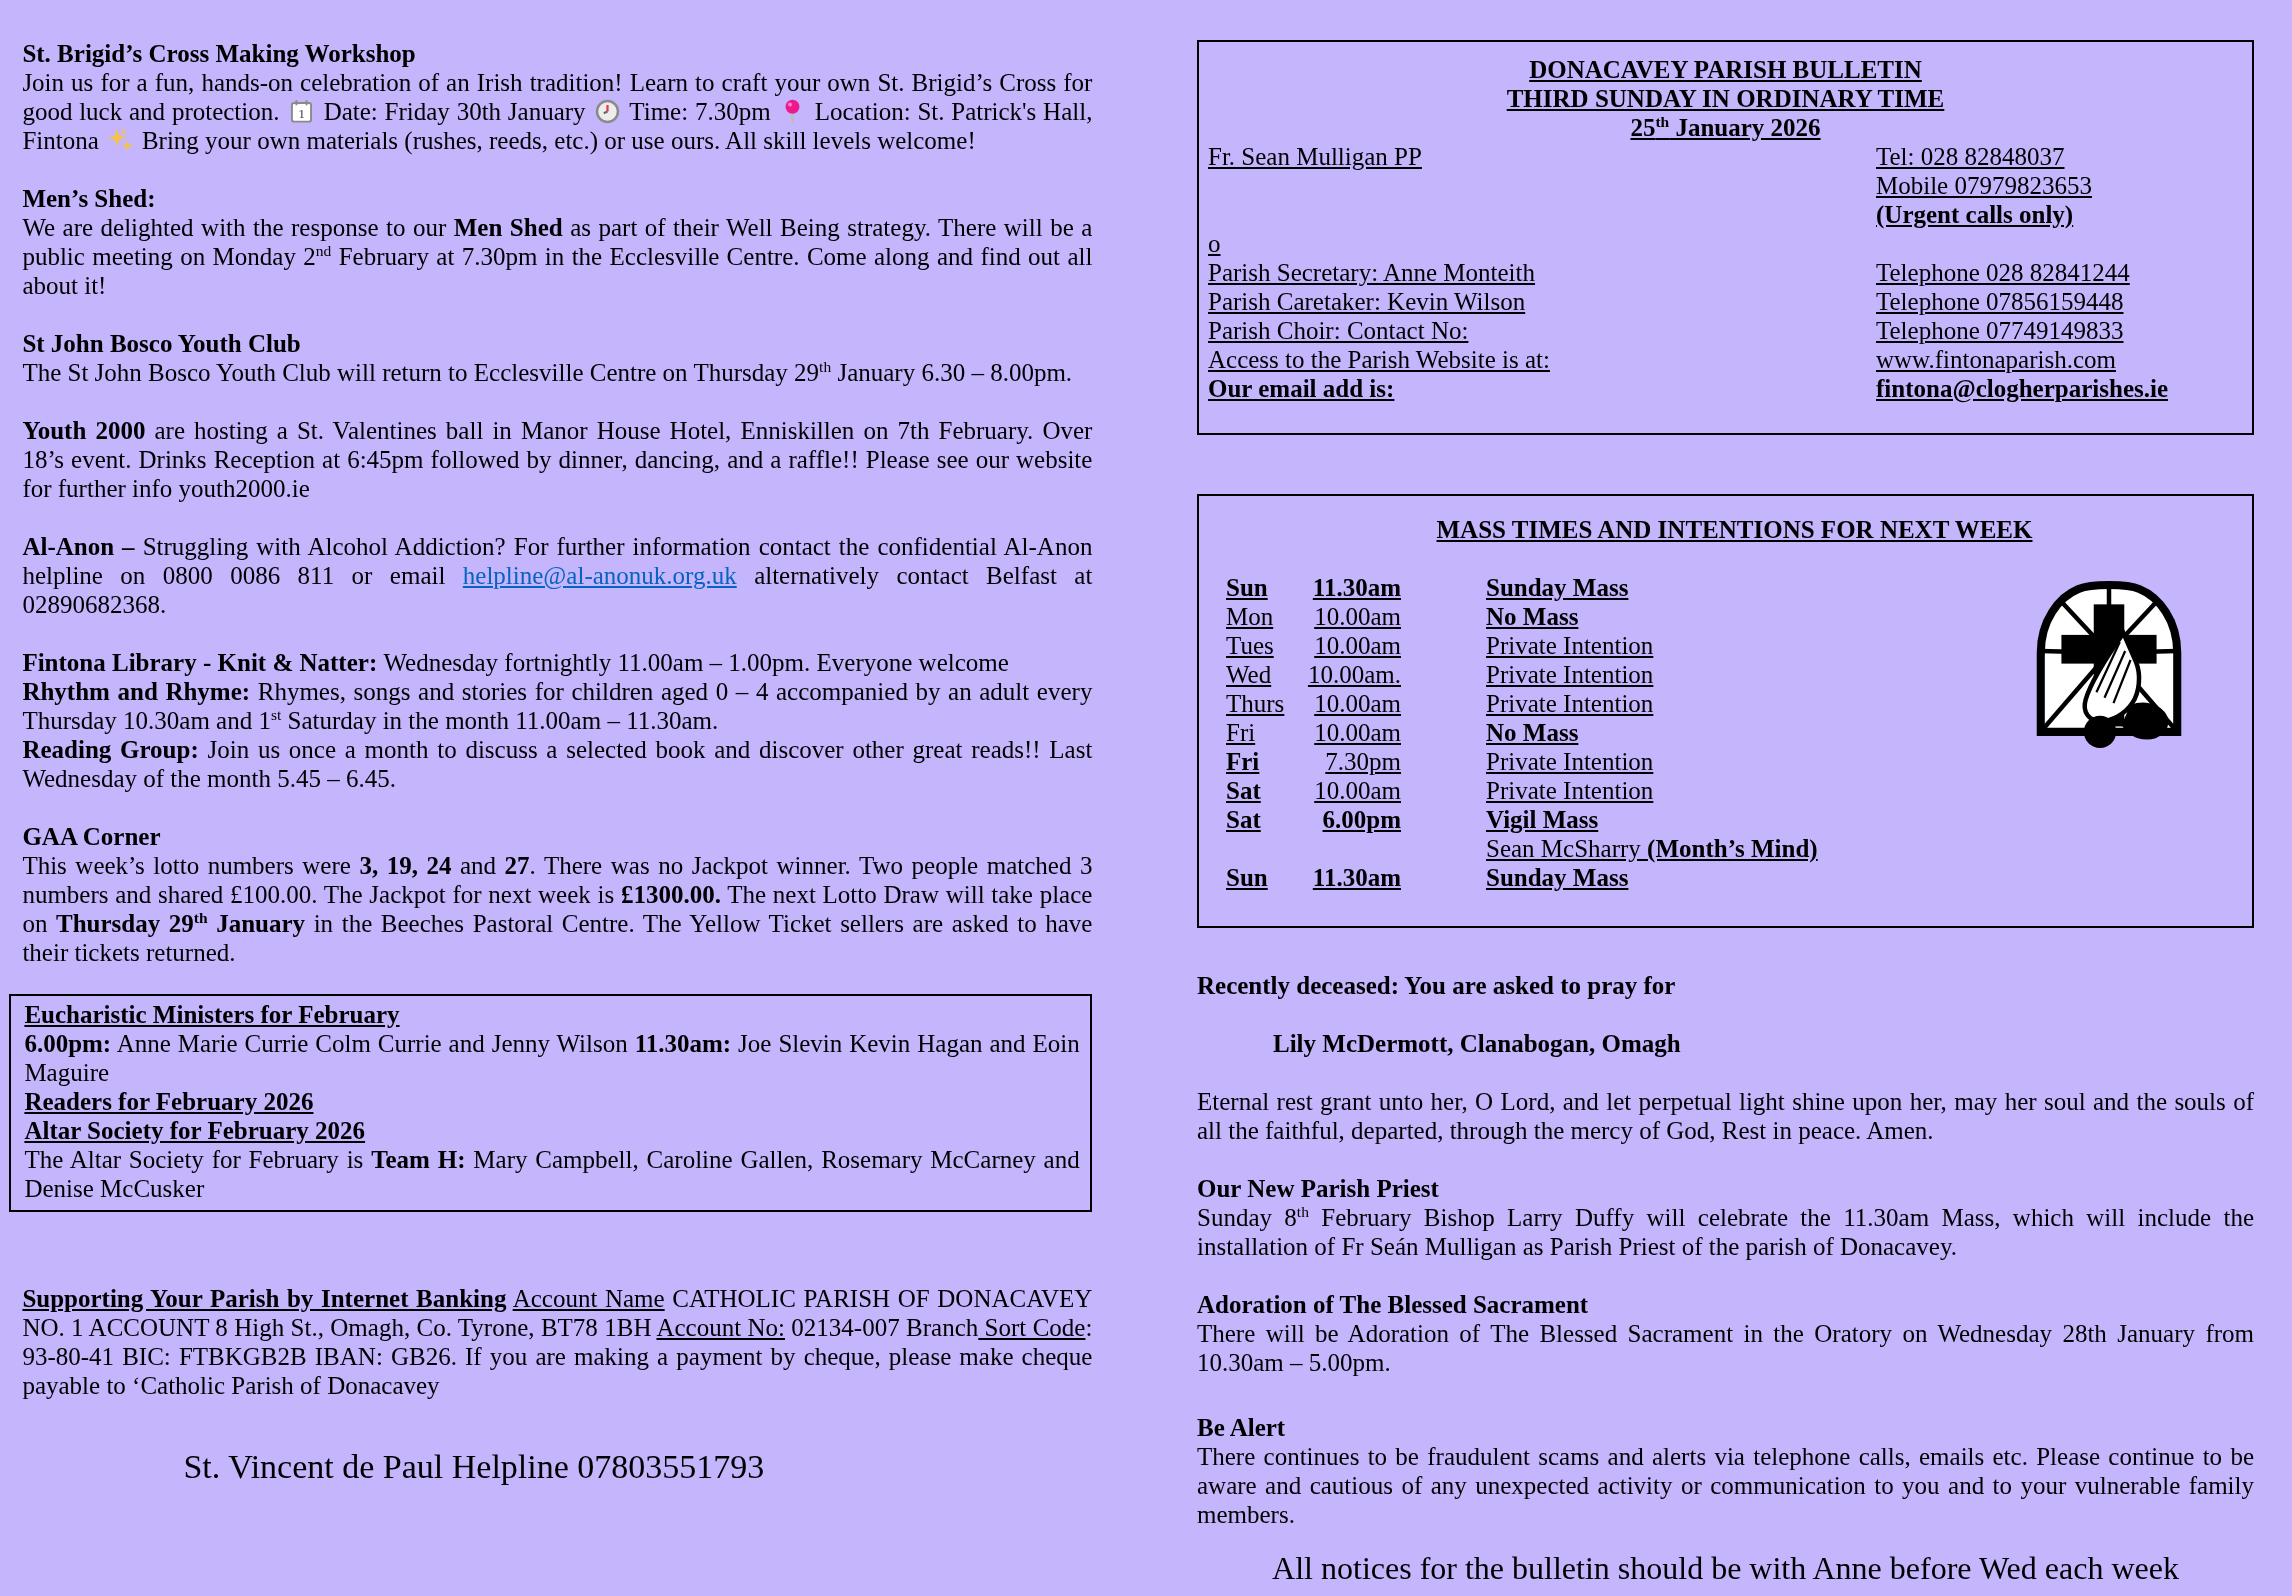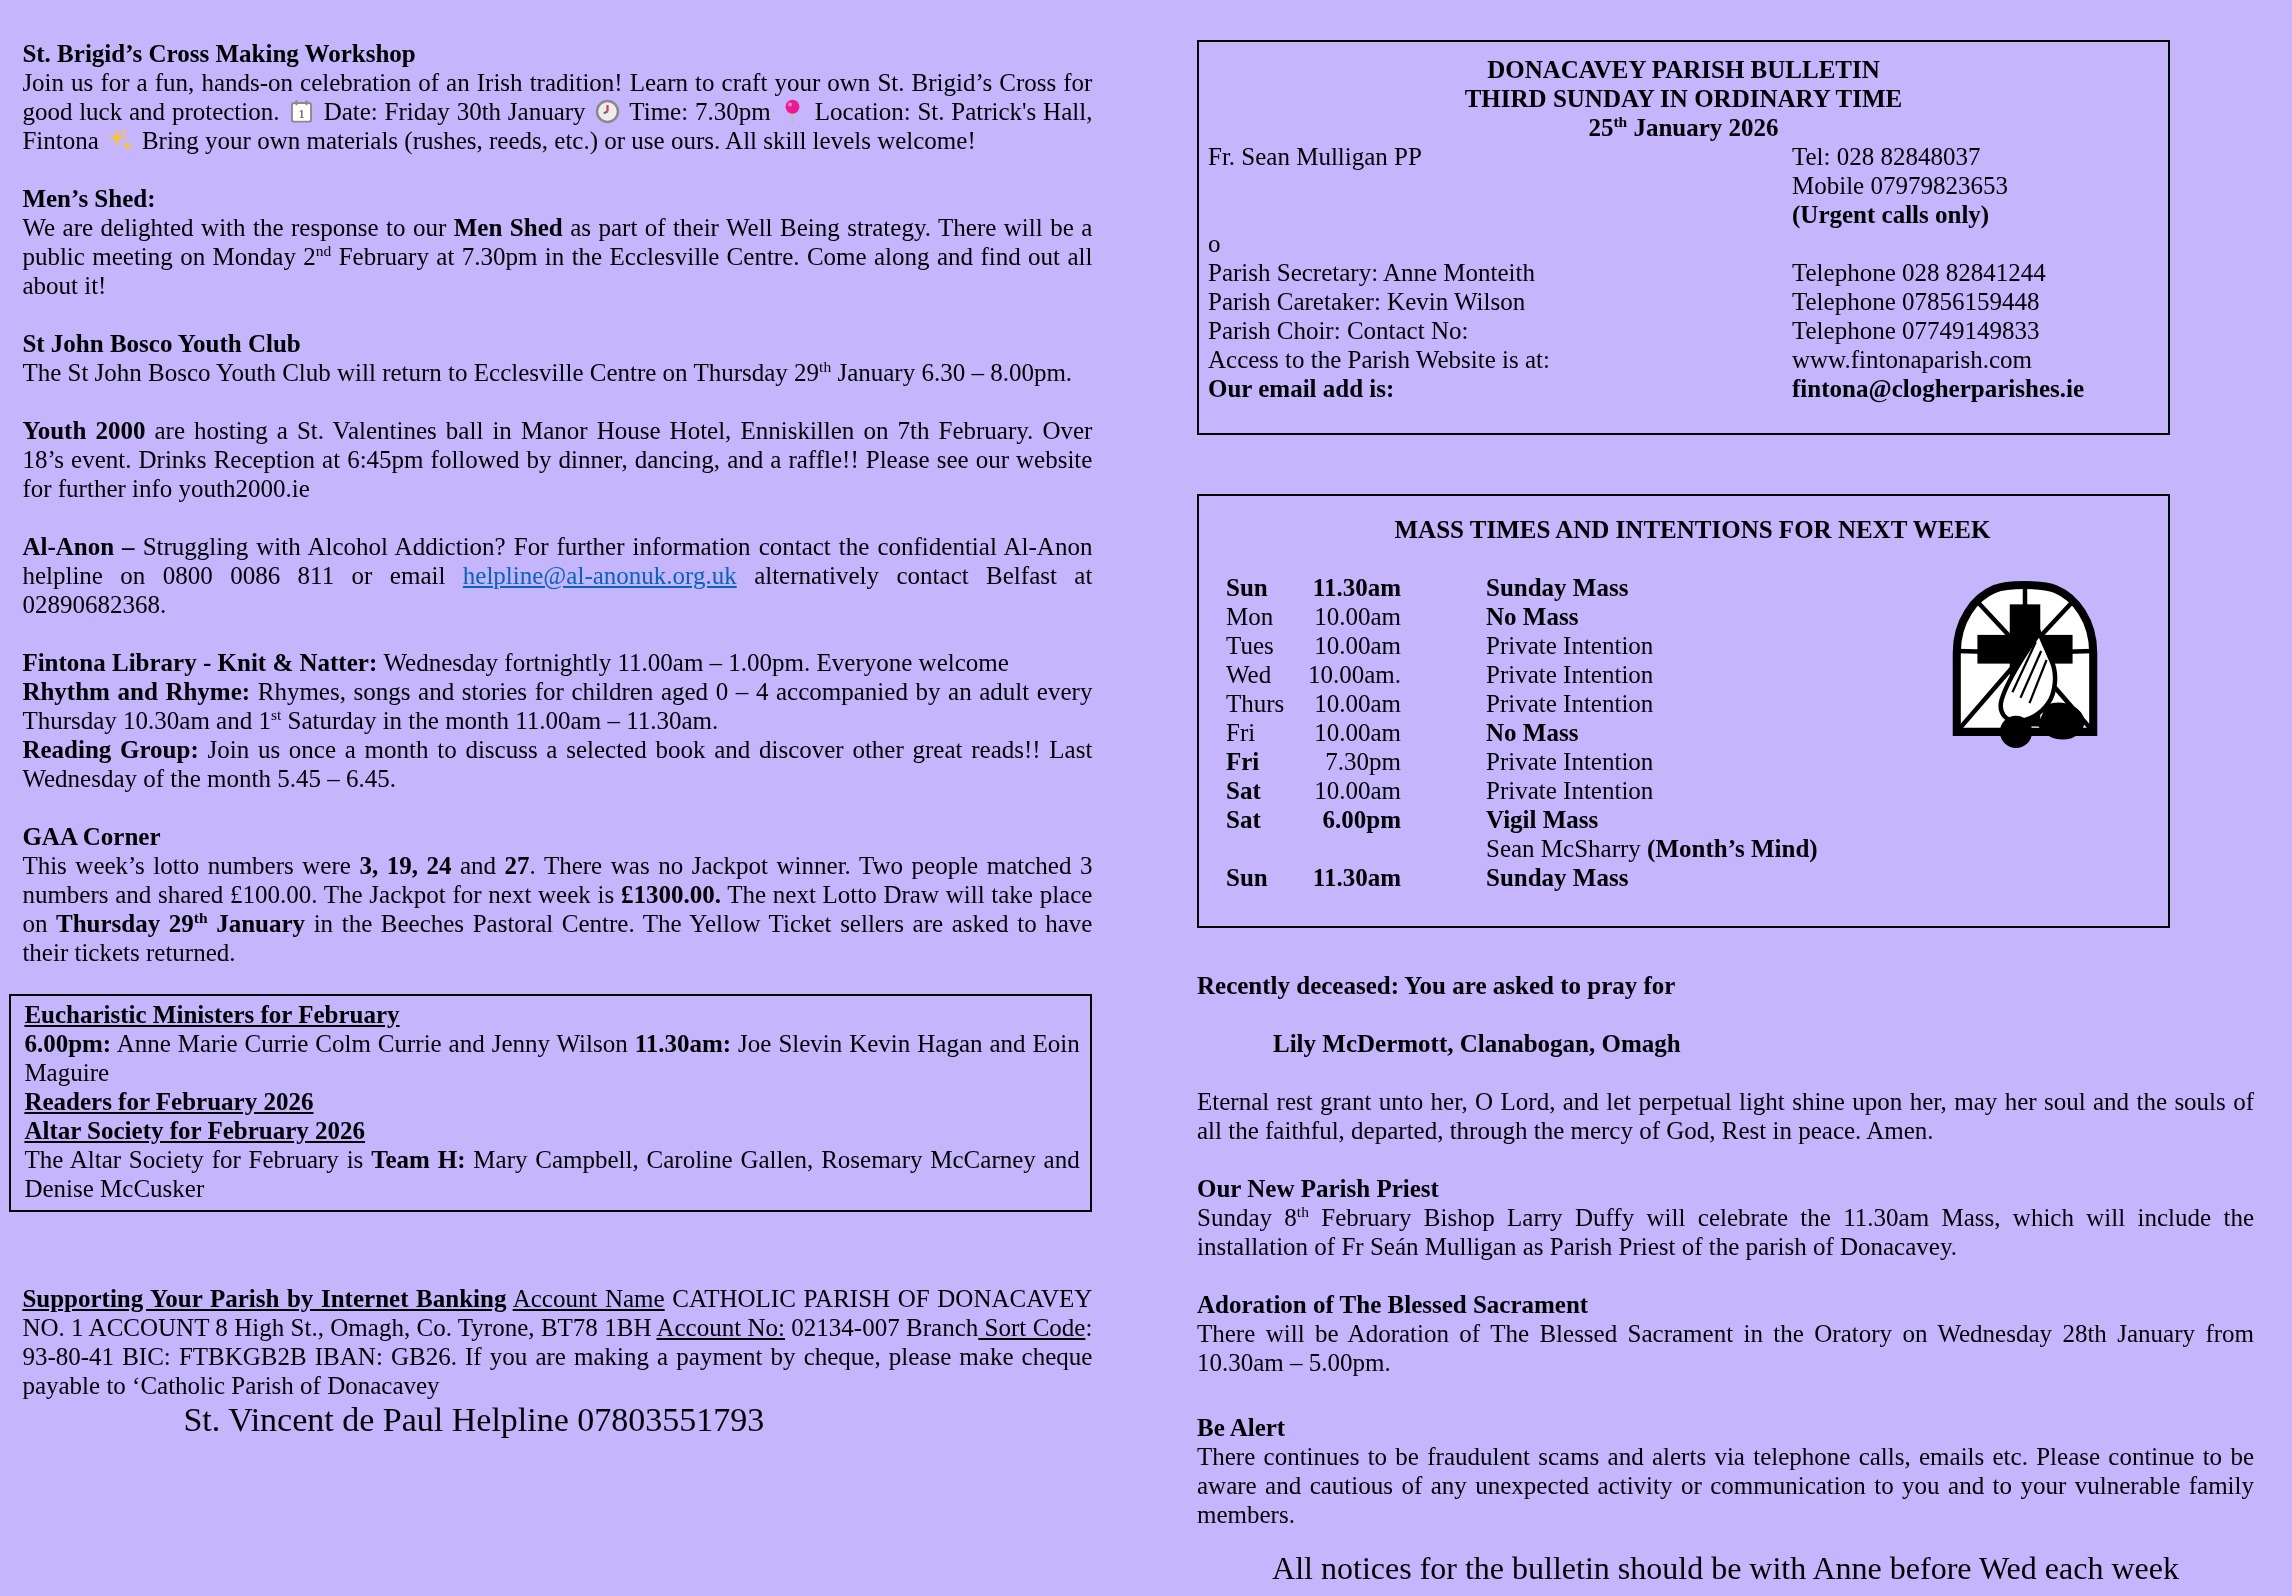--- a/index.html
+++ b/index.html
@@ -15,23 +15,23 @@
   .j{text-align:justify;}
   .b{font-weight:bold;}
   .u{text-decoration:underline;}
   .sup{vertical-align:super;font-size:0.62em;line-height:0;}
   .link{color:#0563C1;text-decoration:underline;cursor:pointer;}
   .inline-icon{display:inline-block;width:27px;height:27px;vertical-align:-4.5px;margin:0 1.8px;}
   .inline-icon svg{width:100%;height:100%;display:block;}
   
   .ebox{border:2.7px solid #000;margin-top:27px;margin-left:-13.4px;padding:3.6px 10.7px 7.2px 13.4px;}
   .support{margin-top:72px;}
-  .vdp-footer{margin-left:161px;font-size:34px;line-height:39px;}
+  .vdp-footer{margin-top:47px;margin-left:161px;font-size:34px;line-height:39px;}
   
-  .pbox{border:2.7px solid #000;box-sizing:border-box;width:973px;}
+  .pbox{border:2.7px solid #000;box-sizing:border-box;width:1057px;text-decoration:underline;}
   .box1{padding:12.5px 9px 30px 9px;}
   .box1 .ctr{text-align:center;font-weight:bold;}
   .prow{display:flex;}
   .prow .lbl{flex:1 1 auto;}
   .prow .val{flex:0 0 367px;text-align:left;}
   .stray{margin-top:0;}
   .box2{margin-top:59px;position:relative;padding:19.7px 9px 34px 27px;}
   .box2 .title{text-align:center;font-weight:bold;margin-bottom:29px;}
   .mrow{display:flex;}
   .mrow .md{flex:0 0 81px;}

